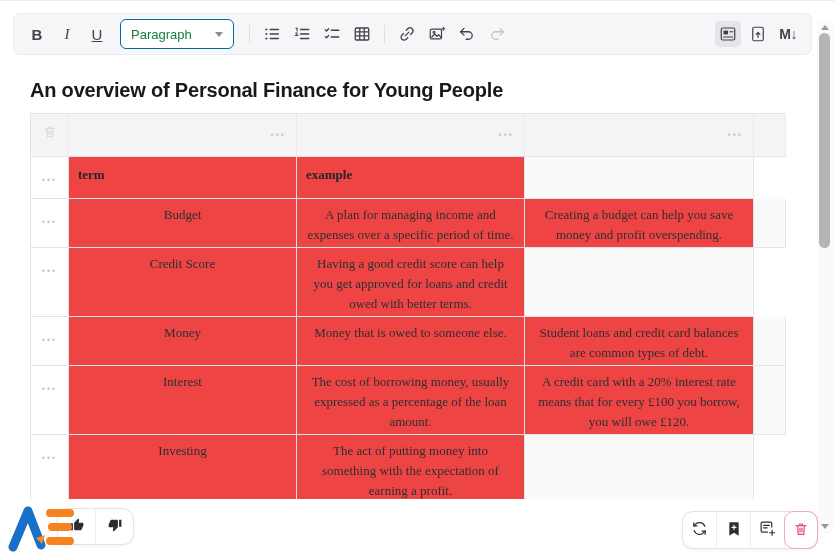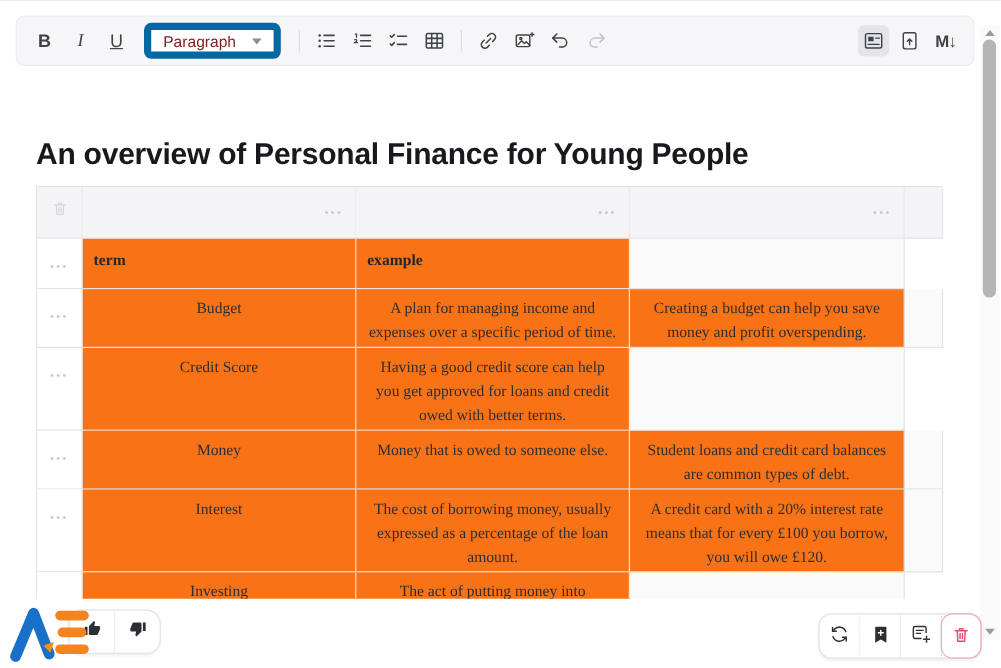--- a/index.html
+++ b/index.html
@@ -24,47 +24,46 @@
   .tb-btn svg { display:block; }
   .tb-btn.active { background:#e4e5e8; }
   .tb-btn.disabled { color:#c2c4c8; }
   .tb-bold { font-weight:bold; font-size:15px; }
   .tb-italic { font-style:italic; font-family:"Liberation Serif", serif; font-size:15px; }
   .tb-underline { text-decoration:underline; font-size:15px; }
   .tb-md { font-weight:600; font-size:14px; letter-spacing:-0.5px; width:auto; padding:0 4px; }
   .tb-sep { width:1px; height:18px; background:#dddee1; margin:0 5px; }
   .tb-spacer { flex:1; }
   .para-select {
-    width:114px; height:30px; background:#fff; border:6px solid #0369a1; border-radius:6px;
+    width:114px; height:30px; background:#fff; border:1px solid #0369a1; border-radius:6px;
     display:flex; align-items:center; justify-content:space-between;
-    padding:0 10px; margin:0 6px; color:#7f1d1d; font-size:13px; cursor:pointer;
+    padding:0 10px; margin:0 6px; color:#15803d; font-size:13px; cursor:pointer;
   }
   .caret-down {
     width:0; height:0; border-left:4px solid transparent; border-right:4px solid transparent;
     border-top:5px solid #8a8d91;
   }
 
   
   .editor-body {
     position:absolute; top:55px; left:0; width:815px; height:443px;
     overflow:hidden; padding:23px 30px 0 30px;
   }
   .doc-title {
-    font-size:25px; font-weight:bold; color:#17191d; letter-spacing:-0.2px;
+    font-size:20px; font-weight:bold; color:#17191d; letter-spacing:-0.2px;
     margin-bottom:11px;
-    margin-top:36px;
   }
 
   
   .ftable { border-left:1px solid #e2e3e6; border-top:1px solid #e2e3e6; width:755px; }
   .t-row { display:grid; grid-template-columns:38px 228px 228px 229px 32px; }
   .cell {
     border-right:1px solid #e2e3e6; border-bottom:1px solid #e2e3e6;
     font-family:"Liberation Serif", serif; font-size:13px; line-height:20px;
-    color:#2d2f33; padding:6px 9px 2px 9px; vertical-align:top; background:#f97316;
+    color:#2d2f33; padding:6px 9px 2px 9px; vertical-align:top; background:#ef4444;
   }
   .t-row.control .cell { background:#f4f4f6; border-right-color:#eaeaec; height:43px; padding:0; }
   .ctl-first { display:flex; align-items:center; justify-content:center; color:#d8d8db; }
   .ctl-col { display:flex; align-items:center; justify-content:flex-end; padding-right:10px !important; }
   .handle-dots {
     color:#c7c9cd; font-size:9px; letter-spacing:2px; font-family:"Liberation Sans", sans-serif;
     line-height:1;
   }
   .row-handle-cell { text-align:center; padding:12px 0 0 0 !important; background:#fff; }
   .strip-cell { background:#fafafb; }

